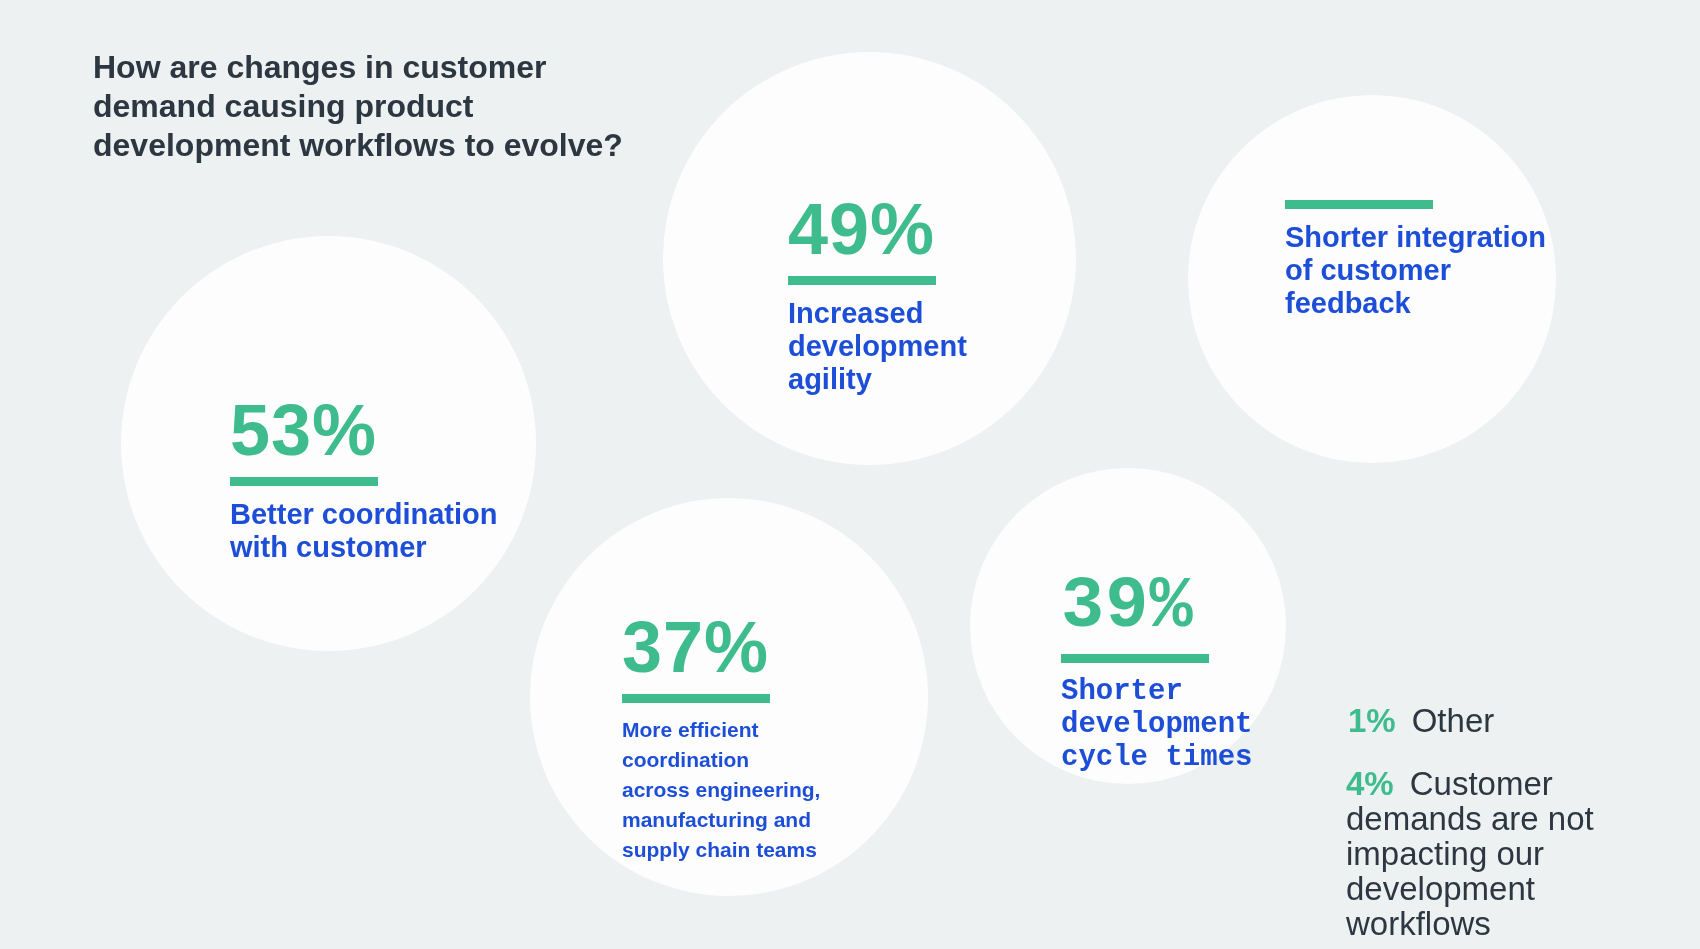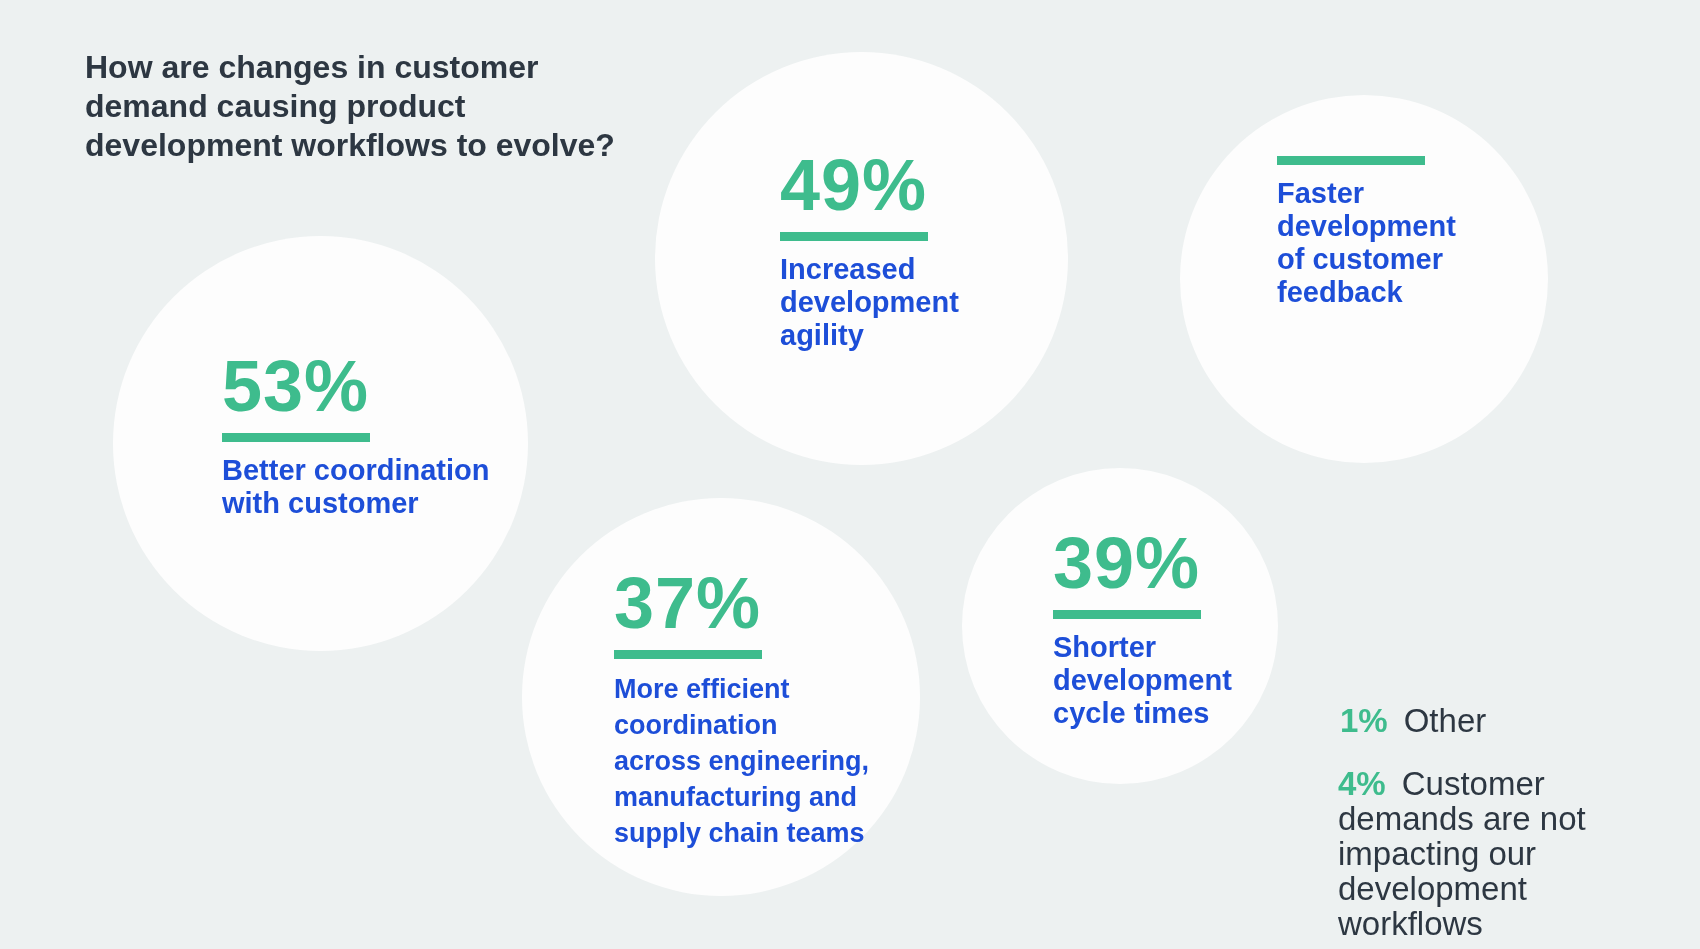--- a/index.html
+++ b/index.html
@@ -4,52 +4,52 @@
 <style>
   * { box-sizing: border-box; }
   html, body { margin: 0; padding: 0; }
   body {
     width: 1700px; height: 949px;
     background: #edf1f1;
     font-family: "Liberation Sans", sans-serif;
     position: relative;
     overflow: hidden;
   }
-  .canvas { position: absolute; left: 0; top: 0; width: 1589px; height: 949px; }
+  .canvas { position: absolute; left: 8px; top: 0; width: 1589px; height: 949px; }
 
   .title {
     position: absolute; left: 85px; top: 48px; width: 600px;
     font-size: 32px; line-height: 39px; font-weight: bold;
     color: #2d3742; white-space: pre-line;
   }
 
   .bubble { position: absolute; border-radius: 50%; background: #fdfdfd; }
-  .bubble .content { position: absolute; }
+  .bubble .content { position: absolute; margin-top: 44px; }
 
   .pct {
     font-size: 72px; line-height: 72px; font-weight: bold;
     color: #3ebc8d; letter-spacing: 1px;
   }
   .rule { width: 148px; height: 9px; background: #3ebc8d; margin-top: 11px; }
   .label {
     margin-top: 12px;
     font-size: 29px; line-height: 33px; font-weight: bold;
     color: #1d4ed8; white-space: pre-line;
   }
 
   .b1 { left: 113px; top: 236px; width: 415px; height: 415px; }
   .b1 .content { left: 109px; top: 114px; }
   .b2 { left: 655px; top: 52px; width: 413px; height: 413px; }
   .b2 .content { left: 125px; top: 97px; }
   .b3 { left: 1180px; top: 95px; width: 368px; height: 368px; }
   .b3 .content { left: 97px; top: 50px; }
   .b4 { left: 522px; top: 498px; width: 398px; height: 398px; }
   .b4 .content { left: 92px; top: 69px; }
-  .b4 .label { font-size: 27px; line-height: 36px; }
-  .b5 { left: 962px; top: 468px; width: 316px; height: 316px; }
+  .b4 .label { font-size: 21px; line-height: 30px; }
+  .b5 { left: 962px; top: 468px; width: 316px; height: 316px; font-family: Liberation Mono, monospace; }
   .b5 .content { left: 91px; top: 59px; }
 
   .note {
     position: absolute;
     font-size: 33px; line-height: 35px;
     color: #2d3742;
   }
   .note-1 { left: 1340px; top: 703px; width: 340px; }
   .note-2 { left: 1338px; top: 766px; width: 332px; }
   .note .npct { color: #3ebc8d; font-weight: bold; margin-right: 16px; }
@@ -78,21 +78,21 @@
       <div class="rule"></div>
       <div class="label">Increased
 development
 agility</div>
     </div>
   </div>
 
   <div class="bubble b3">
     <div class="content">
       <div class="rule"></div>
-      <div class="label">Faster development
+      <div class="label">Shorter integration
 of customer
 feedback</div>
     </div>
   </div>
 
   <div class="bubble b4">
     <div class="content">
       <div class="pct">37%</div>
       <div class="rule"></div>
       <div class="label">More efficient

